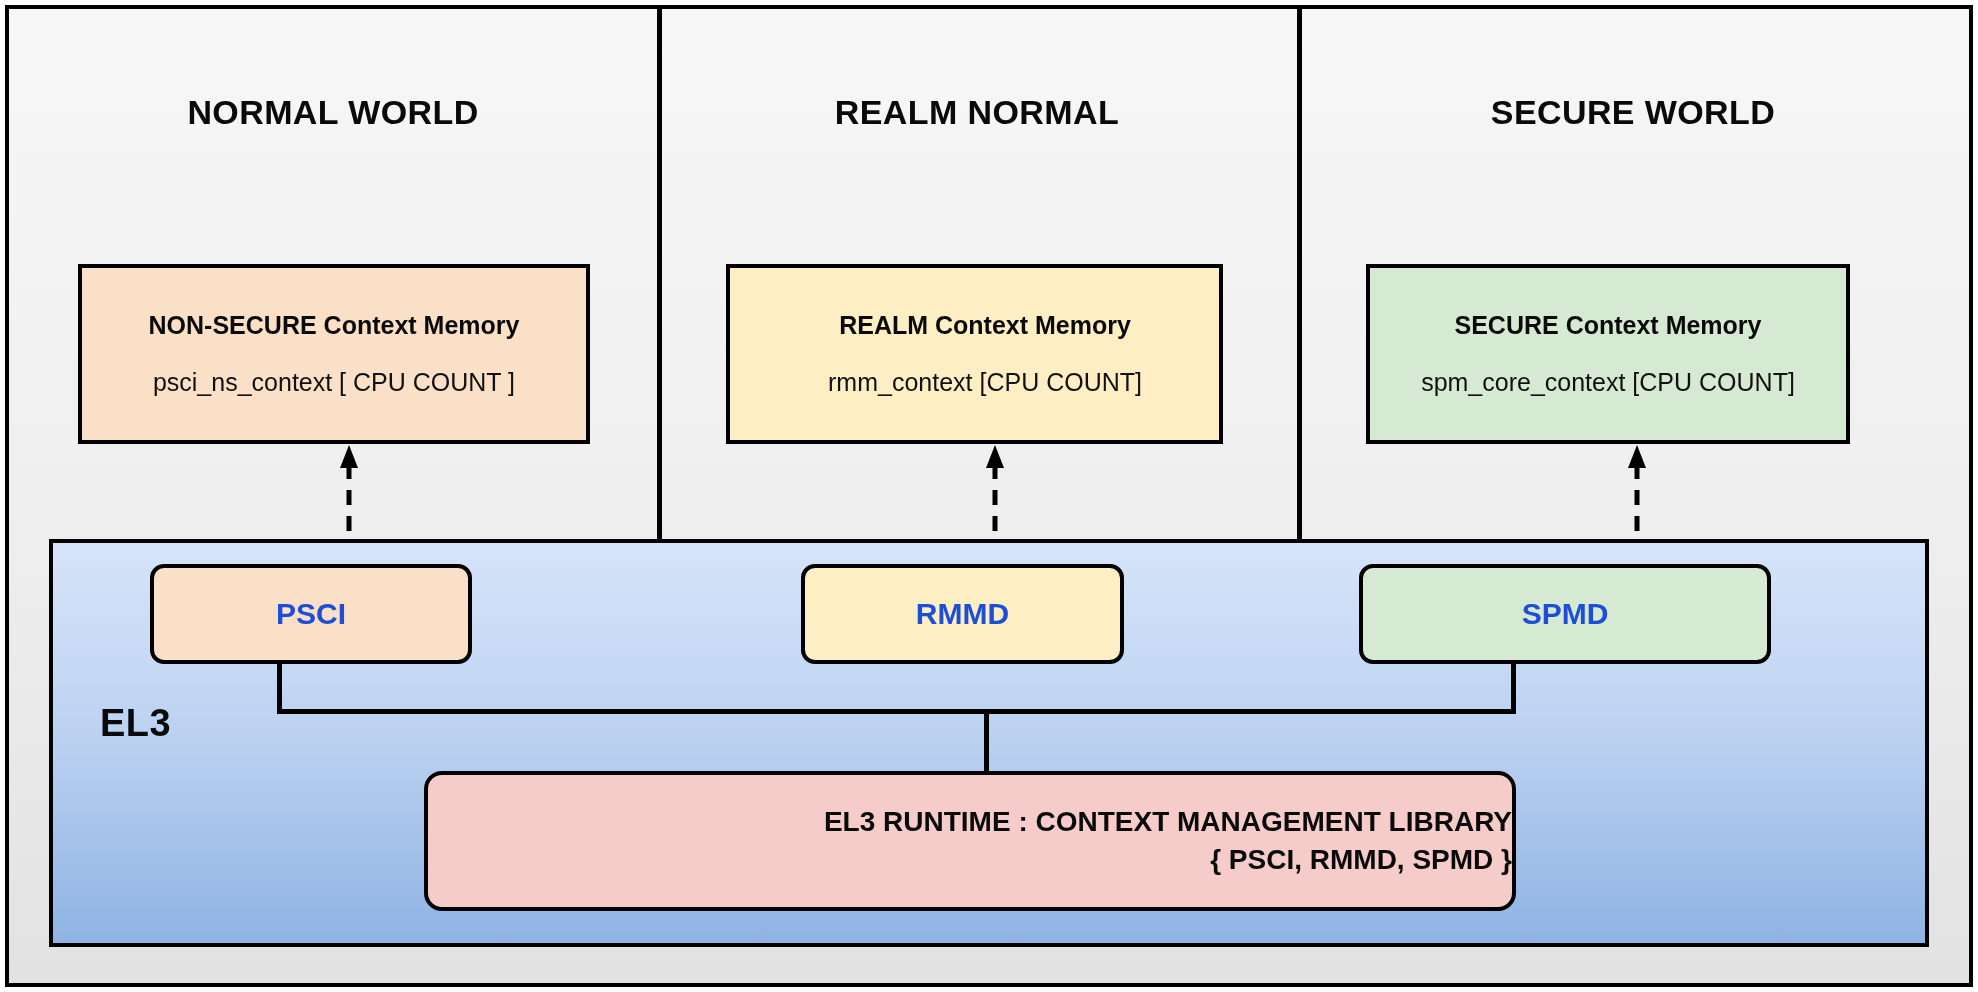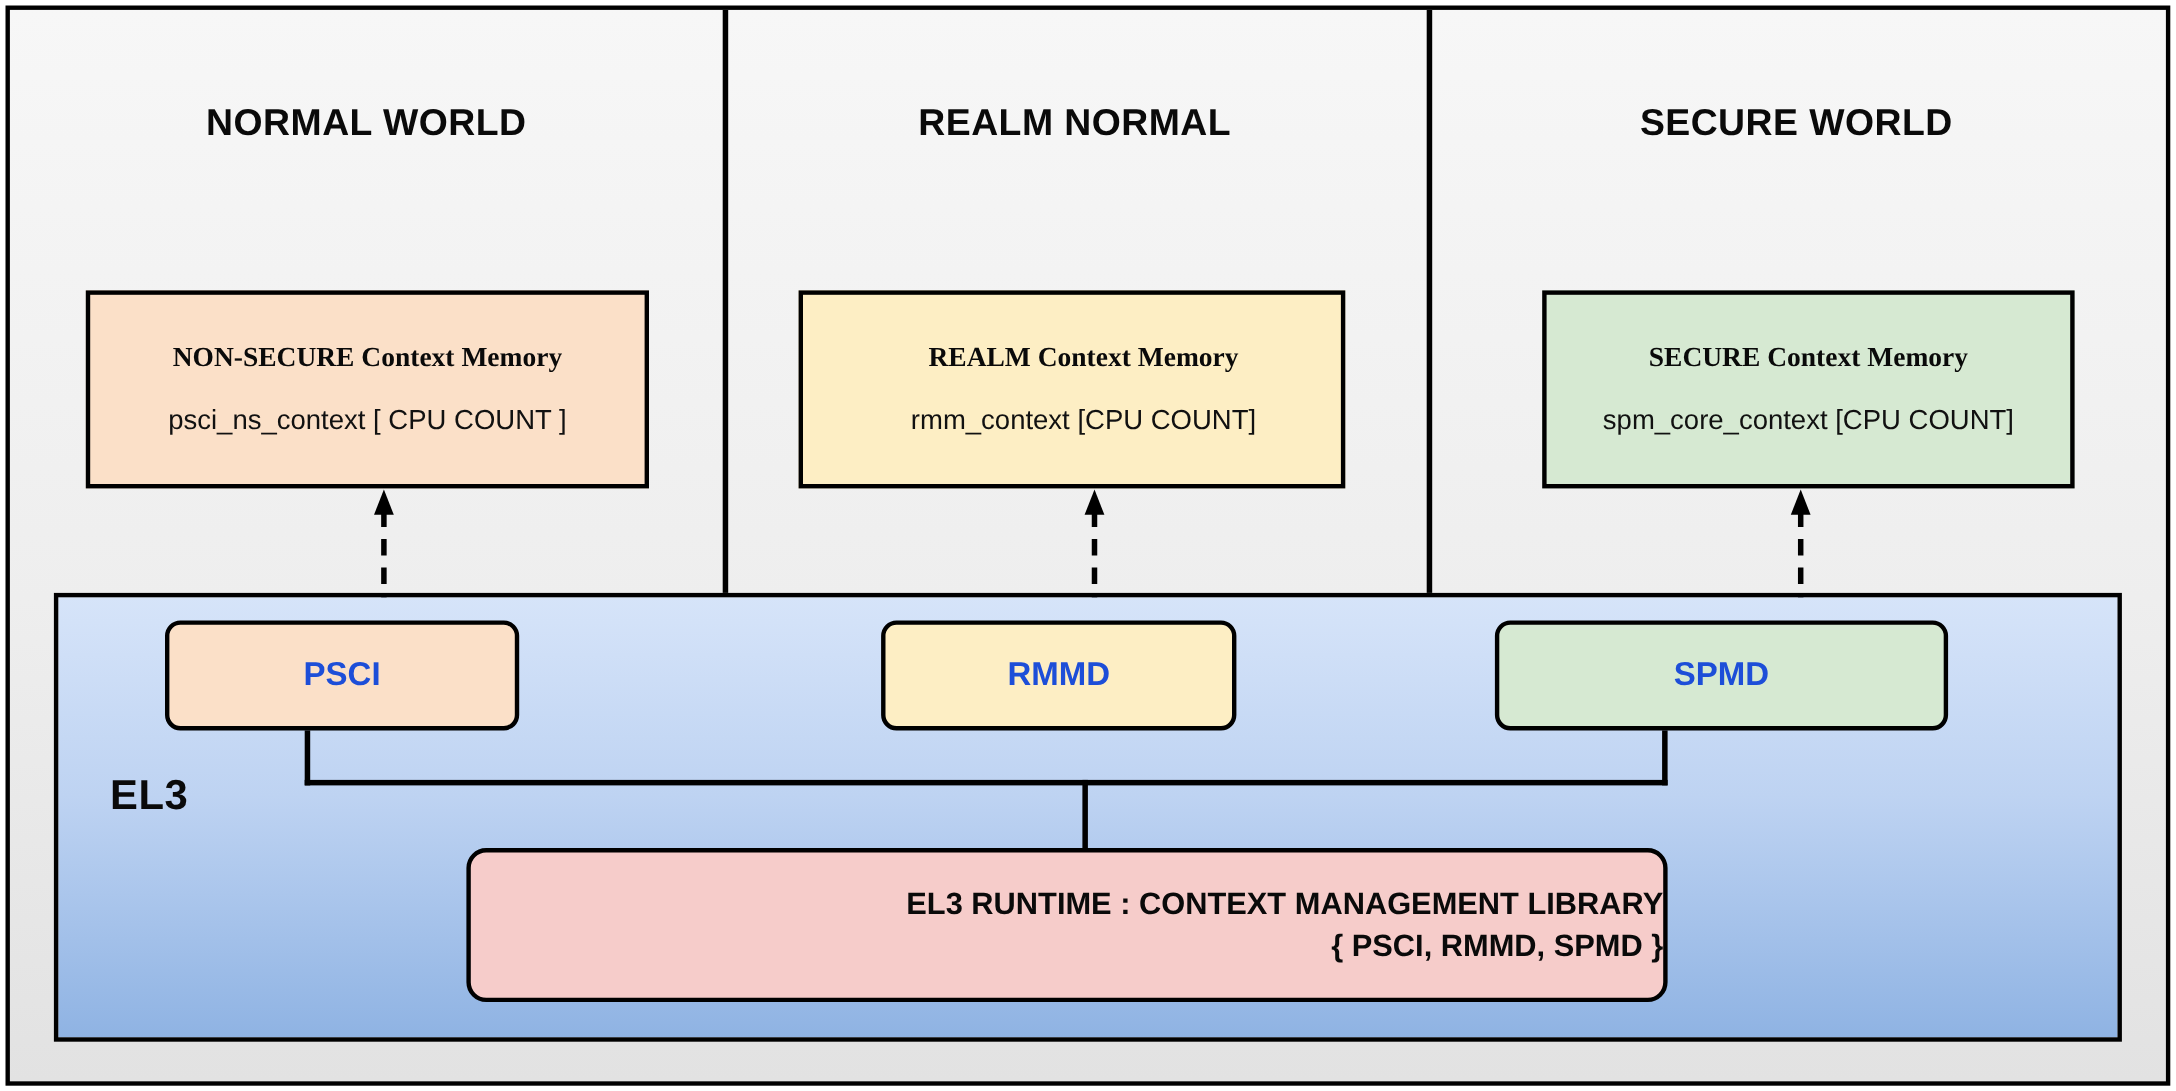--- a/index.html
+++ b/index.html
@@ -70,30 +70,29 @@
     top: 255px;
     height: 180px;
     border: 4px solid #000000;
     display: flex;
     flex-direction: column;
     align-items: center;
     justify-content: center;
   }
   .mem-box.m0 { left: 69px;  width: 512px; background: #fbe0c8; }
   .mem-box.m1 { left: 717px; width: 497px; background: #fdeec4; padding-left: 21px; }
-  .mem-box.m2 { left: 1357px; width: 484px; background: #d6e9d2; margin-left: 36px; }
+  .mem-box.m2 { left: 1357px; width: 484px; background: #d6e9d2; }
 
   .mem-title {
     font-size: 25px;
     font-weight: bold;
     color: #0a0a0a;
     margin-bottom: 28px;
     text-align: center;
     white-space: nowrap;
-    font-family: Liberation Serif, serif;
   }
   .mem-sub {
     font-size: 25px;
     font-weight: normal;
     color: #111111;
     text-align: left;
     white-space: nowrap;
   }
 
   

